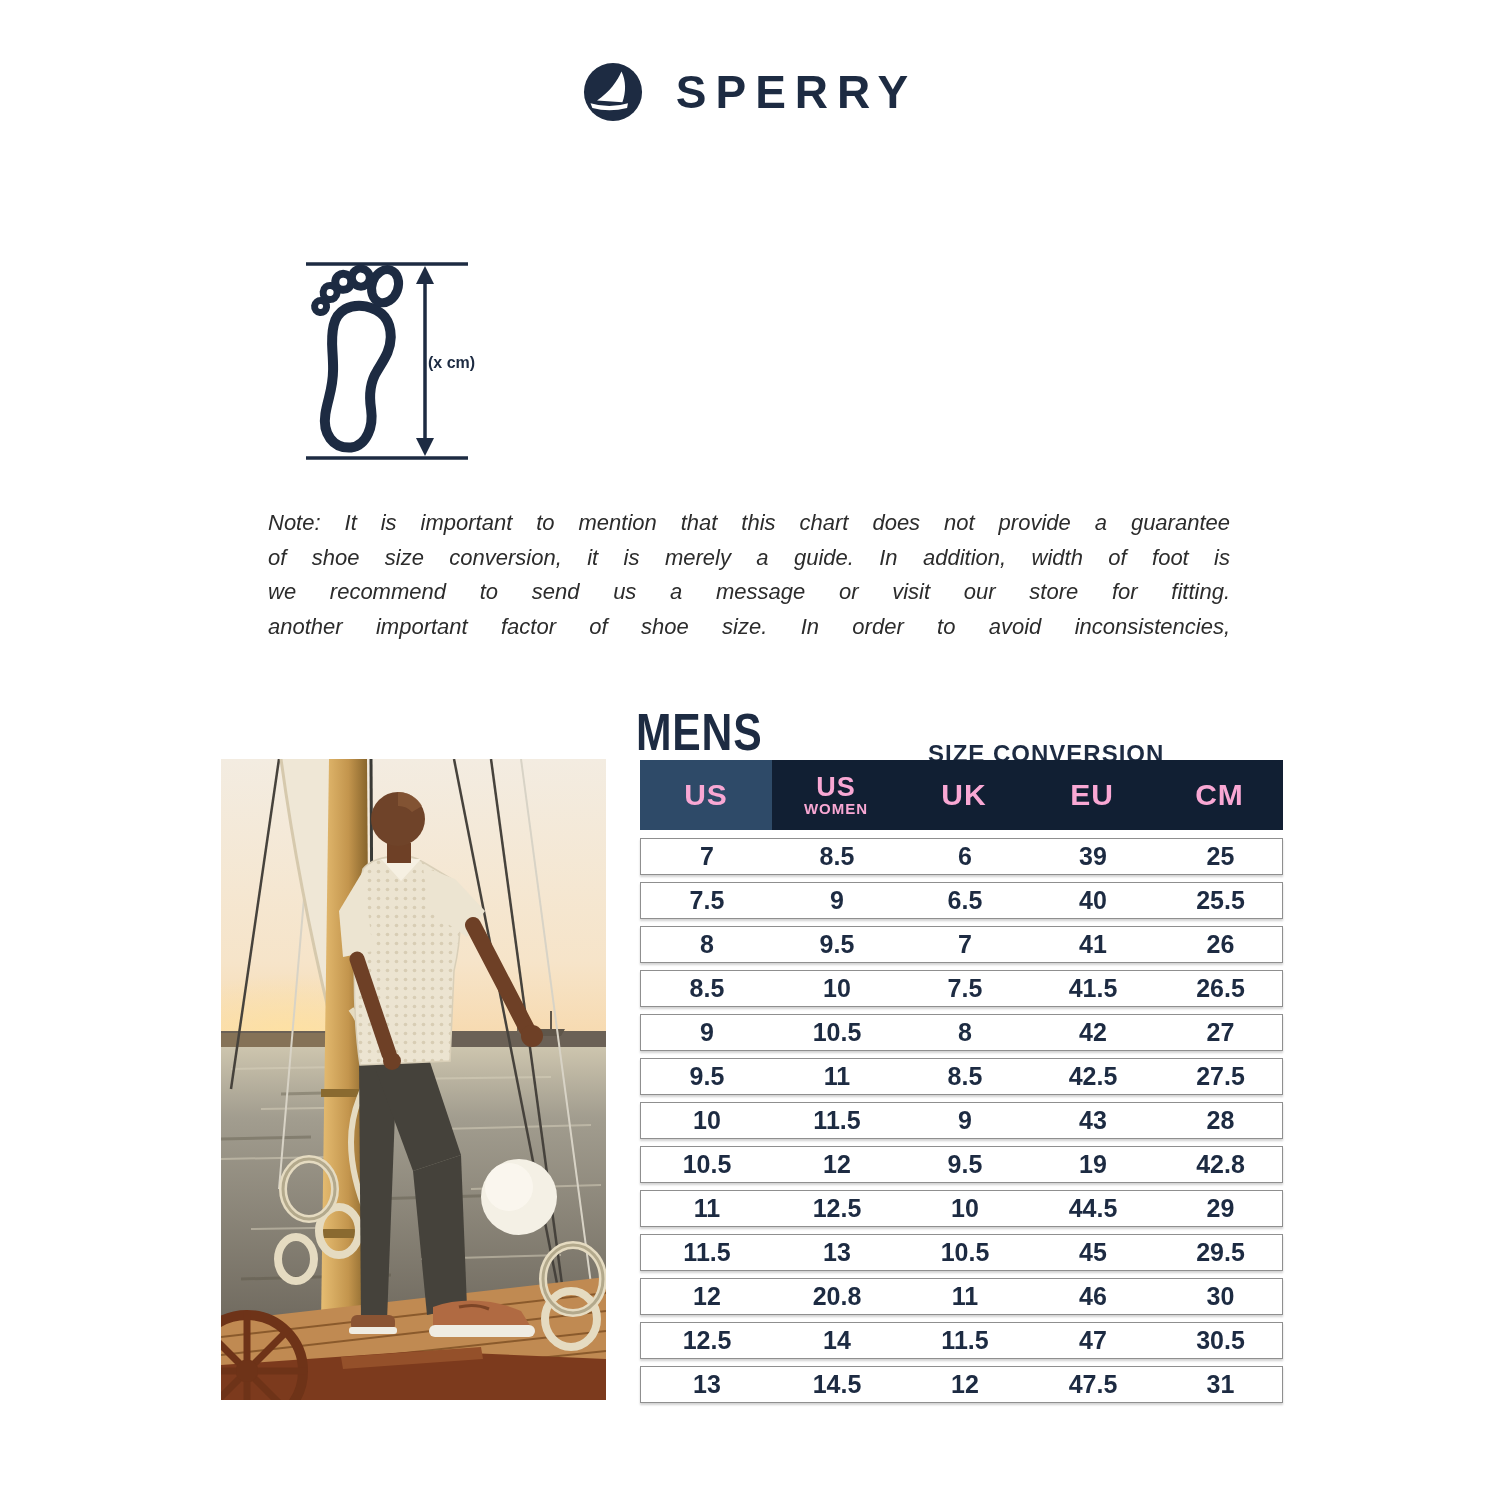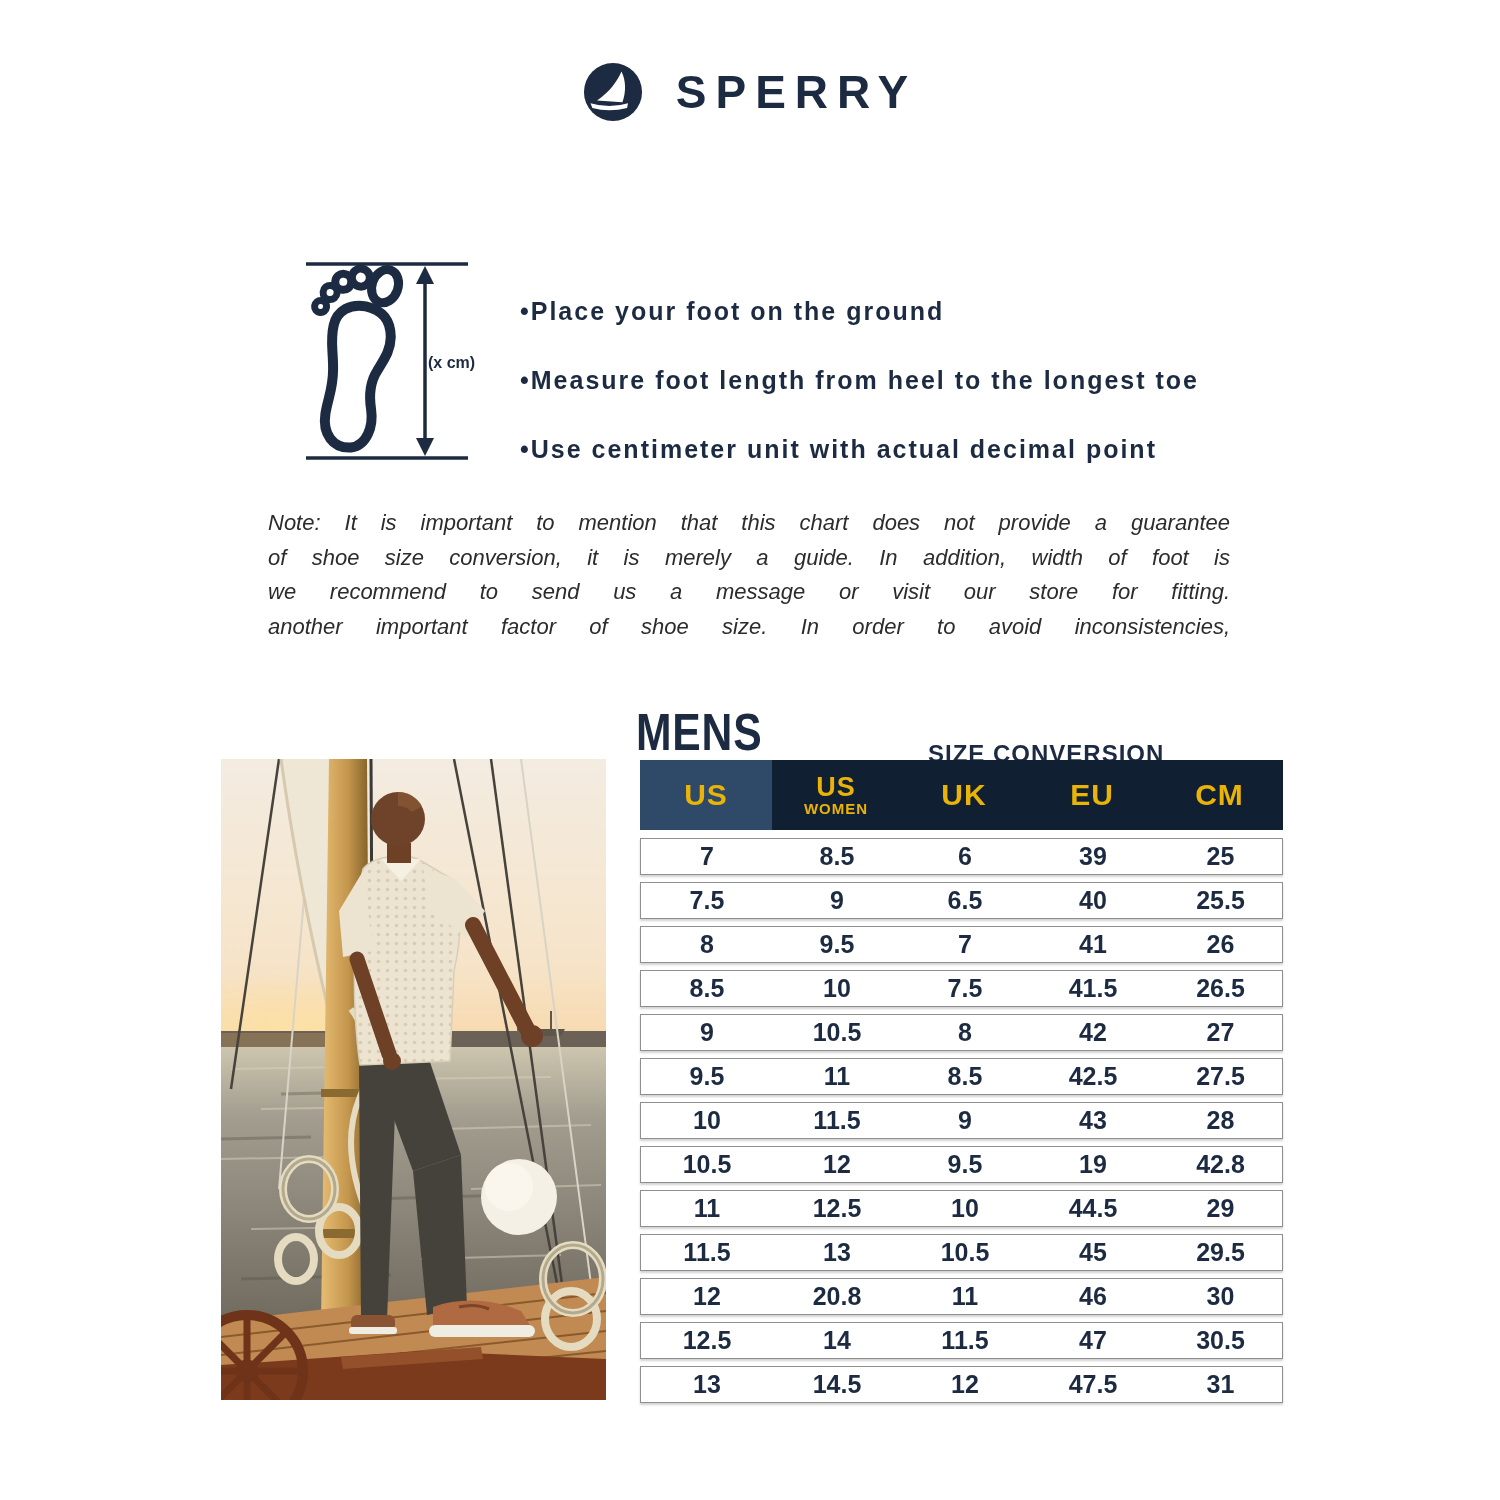--- a/index.html
+++ b/index.html
@@ -26,21 +26,21 @@
                text-align:justify; text-align-last:justify; }
   
   .photo { position:absolute; left:221px; top:759px; width:385px; height:641px; overflow:hidden; }
   
   .mens-title { position:absolute; left:636px; top:702px; font-size:52px; font-weight:700;
                 color:#1d2b42; transform:scaleX(.82); transform-origin:left center; letter-spacing:1px; }
   .size-conv { position:absolute; left:928px; top:740px; font-size:24px; font-weight:700;
                letter-spacing:1px; color:#1d2b42;text-align:right; }
   .size-table { position:absolute; left:640px; top:760px; width:643px; }
   .thead { display:grid; grid-template-columns:132px 128px 128px 128px 127px; height:70px;
-           background:#111f33; color:#eab308; }
+           background:#111f33; color:#f9a8d4; }
   .thead .hcell { display:flex; flex-direction:column; align-items:center; justify-content:center;
                   font-size:30px; font-weight:700; letter-spacing:1px; }
   .thead .hcell.us-col { background:#2e4a68; }
   .thead .sub { font-size:15px; font-weight:700; letter-spacing:1px; margin-top:0; }
   .thead .main-sm { font-size:27px; line-height:26px; }
   .rows { margin-top:8px; }
   .trow { display:grid; grid-template-columns:132px 128px 128px 128px 127px; height:37px;
           background:#ffffff; border:1px solid #8f8f8f; margin-bottom:7px; align-items:center;
           box-shadow:0 2px 2px rgba(0,0,0,.18); }
   .trow .cell { text-align:center; font-size:25px; font-weight:700; color:#1d2b42; }
@@ -83,28 +83,20 @@
                C 34 63, 46 55, 62 56 Z" fill="#ffffff" stroke="#1d2b42" stroke-width="10"></path>
       <ellipse cx="79" cy="34" rx="13" ry="17" fill="#ffffff" stroke="#1d2b42" stroke-width="9" transform="rotate(14 79 34)"></ellipse>
       <circle cx="54" cy="28" r="9" fill="#ffffff" stroke="#1d2b42" stroke-width="8"></circle>
       <circle cx="37" cy="34" r="8" fill="#ffffff" stroke="#1d2b42" stroke-width="8"></circle>
       <circle cx="25" cy="46" r="7" fill="#ffffff" stroke="#1d2b42" stroke-width="7"></circle>
       <circle cx="17" cy="61" r="6" fill="#ffffff" stroke="#1d2b42" stroke-width="7"></circle>
     </g>
     <text x="130" y="118" font-size="16" font-weight="bold" fill="#1d2b42" font-family="Liberation Sans, sans-serif">(x cm)</text>
   </svg>
 
-  <div class="bullets">
-
-      <div class="bullet-line">•Place your foot on the ground</div>
-
-      <div class="bullet-line">•Measure foot length from heel to the longest toe</div>
-
-      <div class="bullet-line">•Use centimeter unit with actual decimal point</div>
-    </div>
 
   <div class="note">
 
       <div class="note-line">Note: It is important to mention that this chart does not provide a guarantee</div>
 
       <div class="note-line">of shoe size conversion, it is merely a guide. In addition, width of foot is</div>
 
       <div class="note-line">we recommend to send us a message or visit our store for fitting.</div>
 
       <div class="note-line">another important factor of shoe size. In order to avoid inconsistencies,</div>

